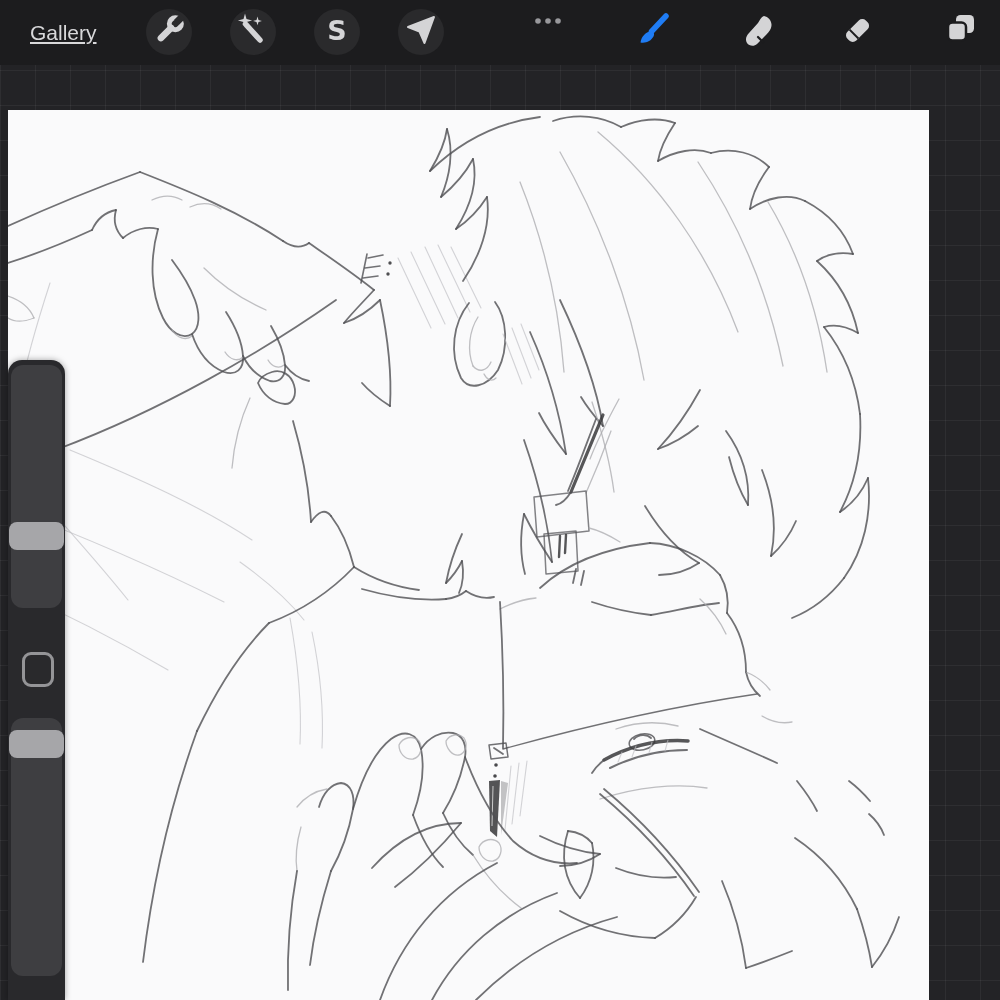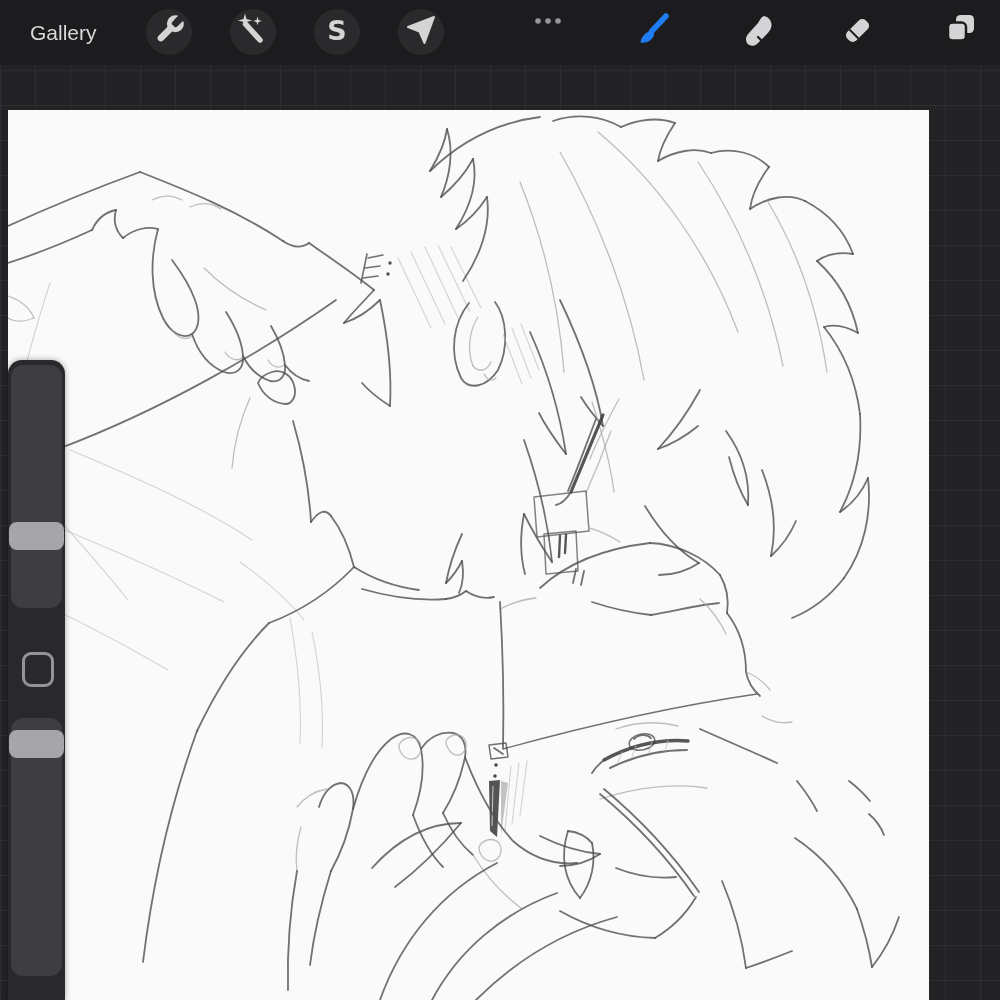--- a/index.html
+++ b/index.html
@@ -6,21 +6,21 @@
   .stage{position:relative;width:1000px;height:1000px;overflow:hidden;
     background-color:#232326;
     background-image:
       linear-gradient(rgba(255,255,255,0.05) 1px, transparent 1px),
       linear-gradient(90deg, rgba(255,255,255,0.05) 1px, transparent 1px);
     background-size:35px 35px;
     font-family:"Liberation Sans","DejaVu Sans",sans-serif;}
   
   .topbar{position:absolute;left:0;top:0;width:1000px;height:65px;background:#1c1c1e;z-index:10;}
   .gallery{position:absolute;left:30px;top:0;height:65px;line-height:65px;
-    font-size:21px;color:#d8d8da;cursor:default;}
+    font-size:21px;color:#d8d8da;cursor:default;text-decoration:underline;}
   .circle-btn{position:absolute;top:9px;width:46px;height:46px;border-radius:50%;
     background:#2a2a2c;display:flex;align-items:center;justify-content:center;}
   .flat-btn{position:absolute;top:12px;width:40px;height:40px;display:flex;
     align-items:center;justify-content:center;}
   .dots{position:absolute;left:531px;top:13px;width:40px;height:12px;}
   
   .canvas{position:absolute;left:8px;top:110px;width:921px;height:890px;
     background:#fafafb;z-index:1;}
   .canvas svg{display:block;}
   

